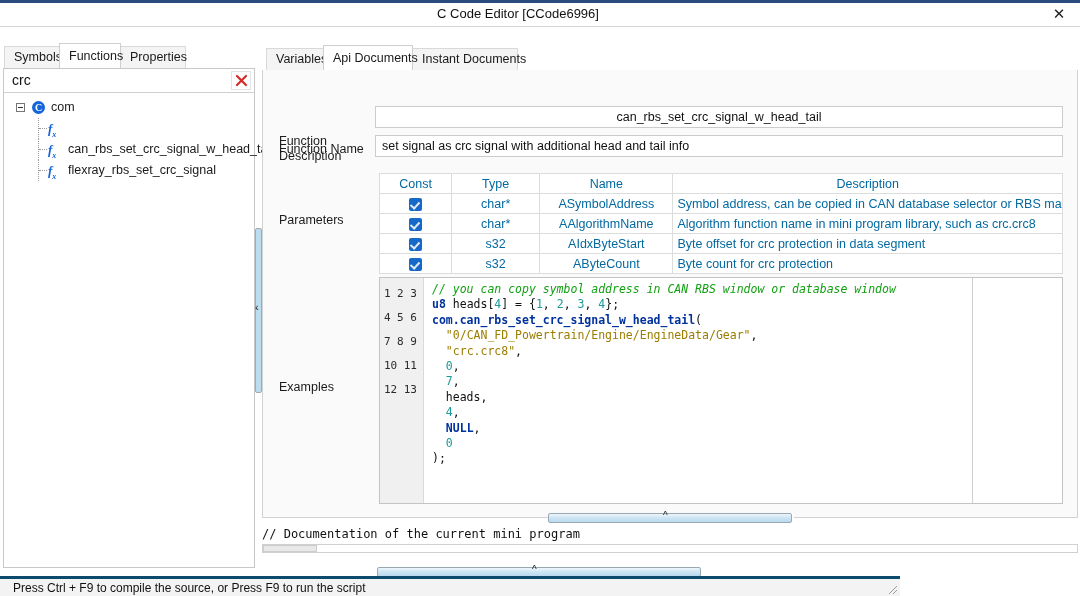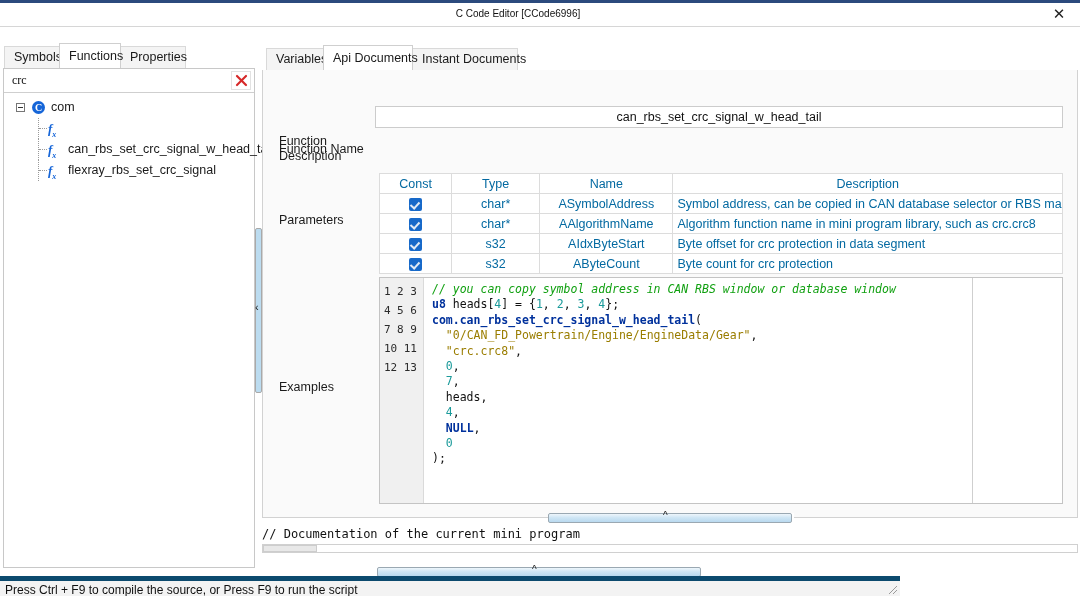--- a/index.html
+++ b/index.html
@@ -19,21 +19,21 @@
     background: #ffffff;
     border-bottom: 1px solid #d6d6d6;
   }
   #titlebar .topstripe {
     position: absolute; left: 0; top: 0; width: 1080px; height: 3px;
     background: #2b4a7d;
   }
   #title-text {
     position: absolute; left: 0; top: 4px; width: 1036px;
     text-align: center;
-    font-size: 10px;
+    font-size: 13px;
     color: #111;
     line-height: 20px;
   }
   #close-btn {
     position: absolute; right: 6px; top: 3px; width: 30px; height: 21px;
     text-align: center; line-height: 21px; font-size: 15px; color: #222;
     cursor: pointer;
   }
 
   
@@ -68,22 +68,22 @@
     border: 1px solid #c8c8c8;
   }
   #search-row {
     position: absolute; left: 0; top: 0; width: 250px; height: 24px;
     border-bottom: 1px solid #cfcfcf;
     background: #fff;
   }
   #search-input {
     position: absolute; left: 6px; top: 0; width: 200px; height: 23px;
     border: none; outline: none;
-    font-family: Liberation Serif, serif;
-    font-size: 12px;
+    font-family: Liberation Sans, sans-serif;
+    font-size: 14px;
     color: #111;
     background: transparent;
     line-height: 23px;
   }
   #clear-icon {
     position: absolute; right: 3px; top: 2px; width: 20px; height: 19px;
     border: 1px solid #e2e2e2;
     background: #fff;
     cursor: pointer;
   }
@@ -222,21 +222,21 @@
   }
   #gutter {
     position: absolute; left: 0; top: 0; width: 44px; height: 225px;
     background: #f0f0f0;
     border-right: 1px solid #dadada;
     font-family: "DejaVu Sans Mono", monospace;
     font-size: 11px;
     color: #2b2b2b;
     text-align: right;
     padding: 4px 6px 0 0;
-    line-height: 19px;
+    line-height: 24px;
   }
   #code {
     position: absolute; left: 46px; top: 0; width: 636px; height: 225px;
     font-family: "DejaVu Sans Mono", monospace;
     font-size: 11.5px;
     line-height: 15.4px;
     padding: 4px 0 0 6px;
     white-space: pre;
     color: #111;
     overflow: hidden;
@@ -273,23 +273,23 @@
     background: #ffffff; border: 1px solid #d0d0d0;
   }
   #doc-scroll .thumb {
     position: absolute; left: 0; top: 0; width: 54px; height: 7px;
     background: #e8e8e8; border: 1px solid #cdcdcd;
   }
 
   #statusbar {
     position: absolute; left: 0; bottom: 0; width: 900px; height: 20px;
     background: #f3f3f3;
-    border-top: 5px solid #0c4a6e;
+    border-top: 3px solid #0c4a6e;
     font-size: 12px; line-height: 19px;
-    padding-left: 5px;
+    padding-left: 13px;
     color: #111;
   }
   #resize-grip { position: absolute; right: 2px; bottom: 1px; width: 14px; height: 14px; }
 </style>
 </head>
 <body>
 
 <div id="titlebar">
   <div class="topstripe"></div>
   <div id="title-text">C Code Editor [CCode6996]</div>
@@ -357,20 +357,21 @@
     <div class="tab" style="left:150px;width:106px;">Instant Documents</div>
   </div>
 
   <div id="right-body">
 
     <div class="field-label" style="left:16px;top:56px;margin-top:16px;">Function Name</div>
     <div class="textfield" id="fn-name-field">can_rbs_set_crc_signal_w_head_tail</div>
 
     <div class="field-label" style="left:16px;top:64px;">Function</div>
     <div class="field-label" style="left:16px;top:79px;">Description</div>
+    <div class="textfield" id="fn-desc-field">set signal as crc signal with additional head and tail info</div>
 
     <div class="field-label" style="left:16px;top:143px;">Parameters</div>
 
     <table id="params-table">
       <colgroup>
         <col style="width:72px">
           <col style="width:88px">
           <col style="width:133px">
           <col style="width:389px">
       </colgroup>

